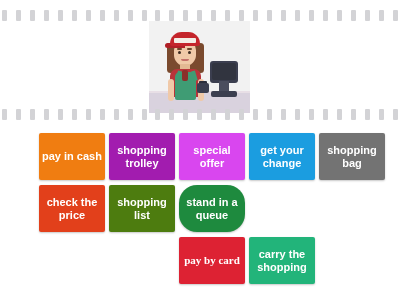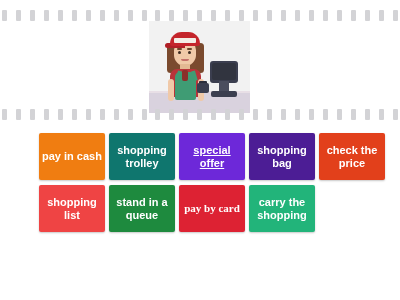--- a/index.html
+++ b/index.html
@@ -345,23 +345,24 @@
       <div class="perf" style="background: rgb(211, 211, 214);"></div>
       <div class="perf" style="background: rgb(211, 211, 214);"></div>
       <div class="perf" style="background: rgb(211, 211, 214);"></div>
       <div class="perf" style="background: rgb(211, 211, 214);"></div>
       <div class="perf" style="background: rgb(211, 211, 214);"></div>
       <div class="perf" style="background: rgb(211, 211, 214);"></div>
     </div>
 
   <div id="tile-grid">
       <div class="tile" style="background: rgb(240, 125, 17);">pay in cash</div>
-      <div class="tile" style="background: #0f766e;">shopping trolley</div>
-      <div class="tile" style="background: #6d28d9; text-decoration: underline;">special offer</div>
-      <div class="tile" style="background: #4c1d95;">shopping bag</div>
+      <div class="tile" style="background: #a21caf;">shopping trolley</div>
+      <div class="tile" style="background: #d946ef;">special offer</div>
+      <div class="tile" style="background: rgb(27, 157, 224);">get your change</div>
+      <div class="tile" style="background: #737373;">shopping bag</div>
       <div class="tile" style="background: rgb(226, 64, 27);">check the price</div>
-      <div class="tile" style="background: #ef4444;">shopping list</div>
-      <div class="tile" style="background: rgb(30, 138, 62);">stand in a queue</div>
+      <div class="tile" style="background: #4d7c0f;">shopping list</div>
+      <div class="tile" style="background: rgb(30, 138, 62); border-radius: 18px;">stand in a queue</div>
       <div class="tile c3" style="background: rgb(221, 34, 51);">pay by card</div>
       <div class="tile c4" style="background: rgb(34, 180, 122);">carry the shopping</div>
     </div>
 
 </div>
 
 </body></html>

